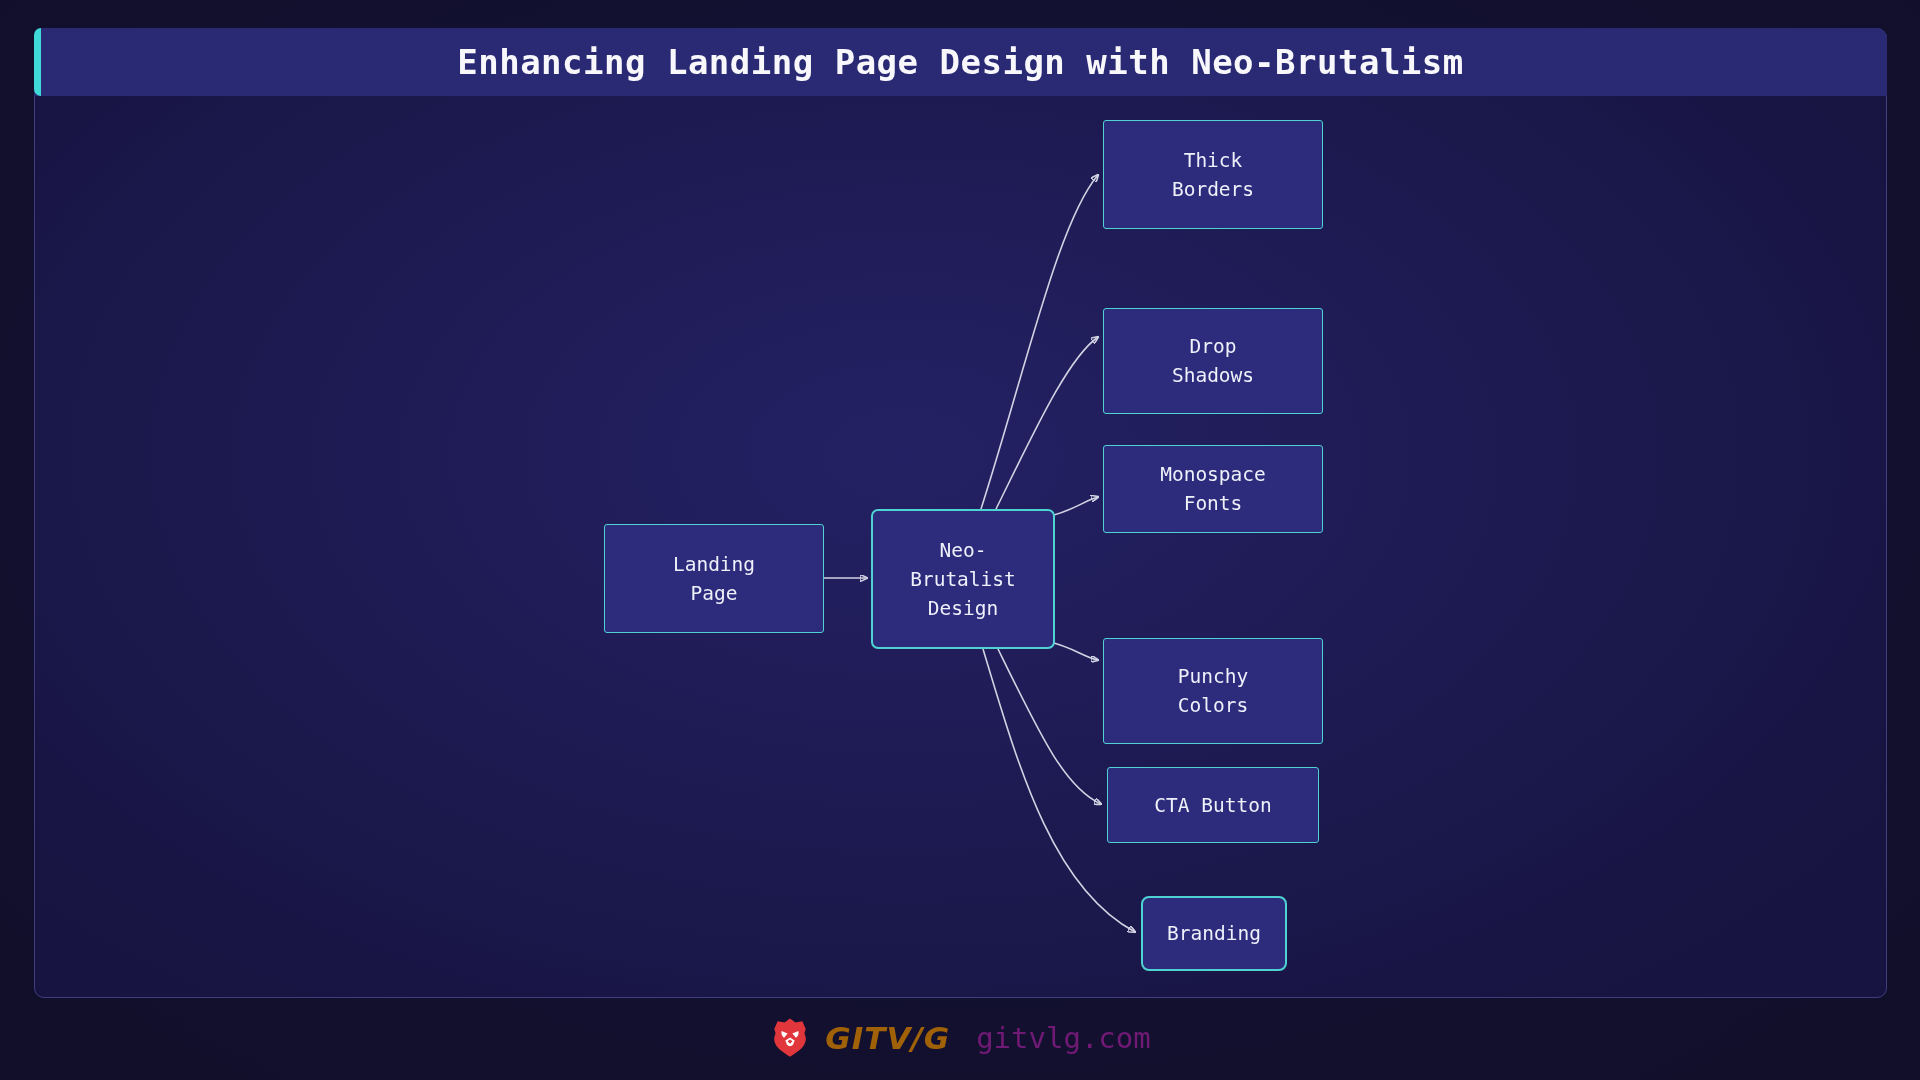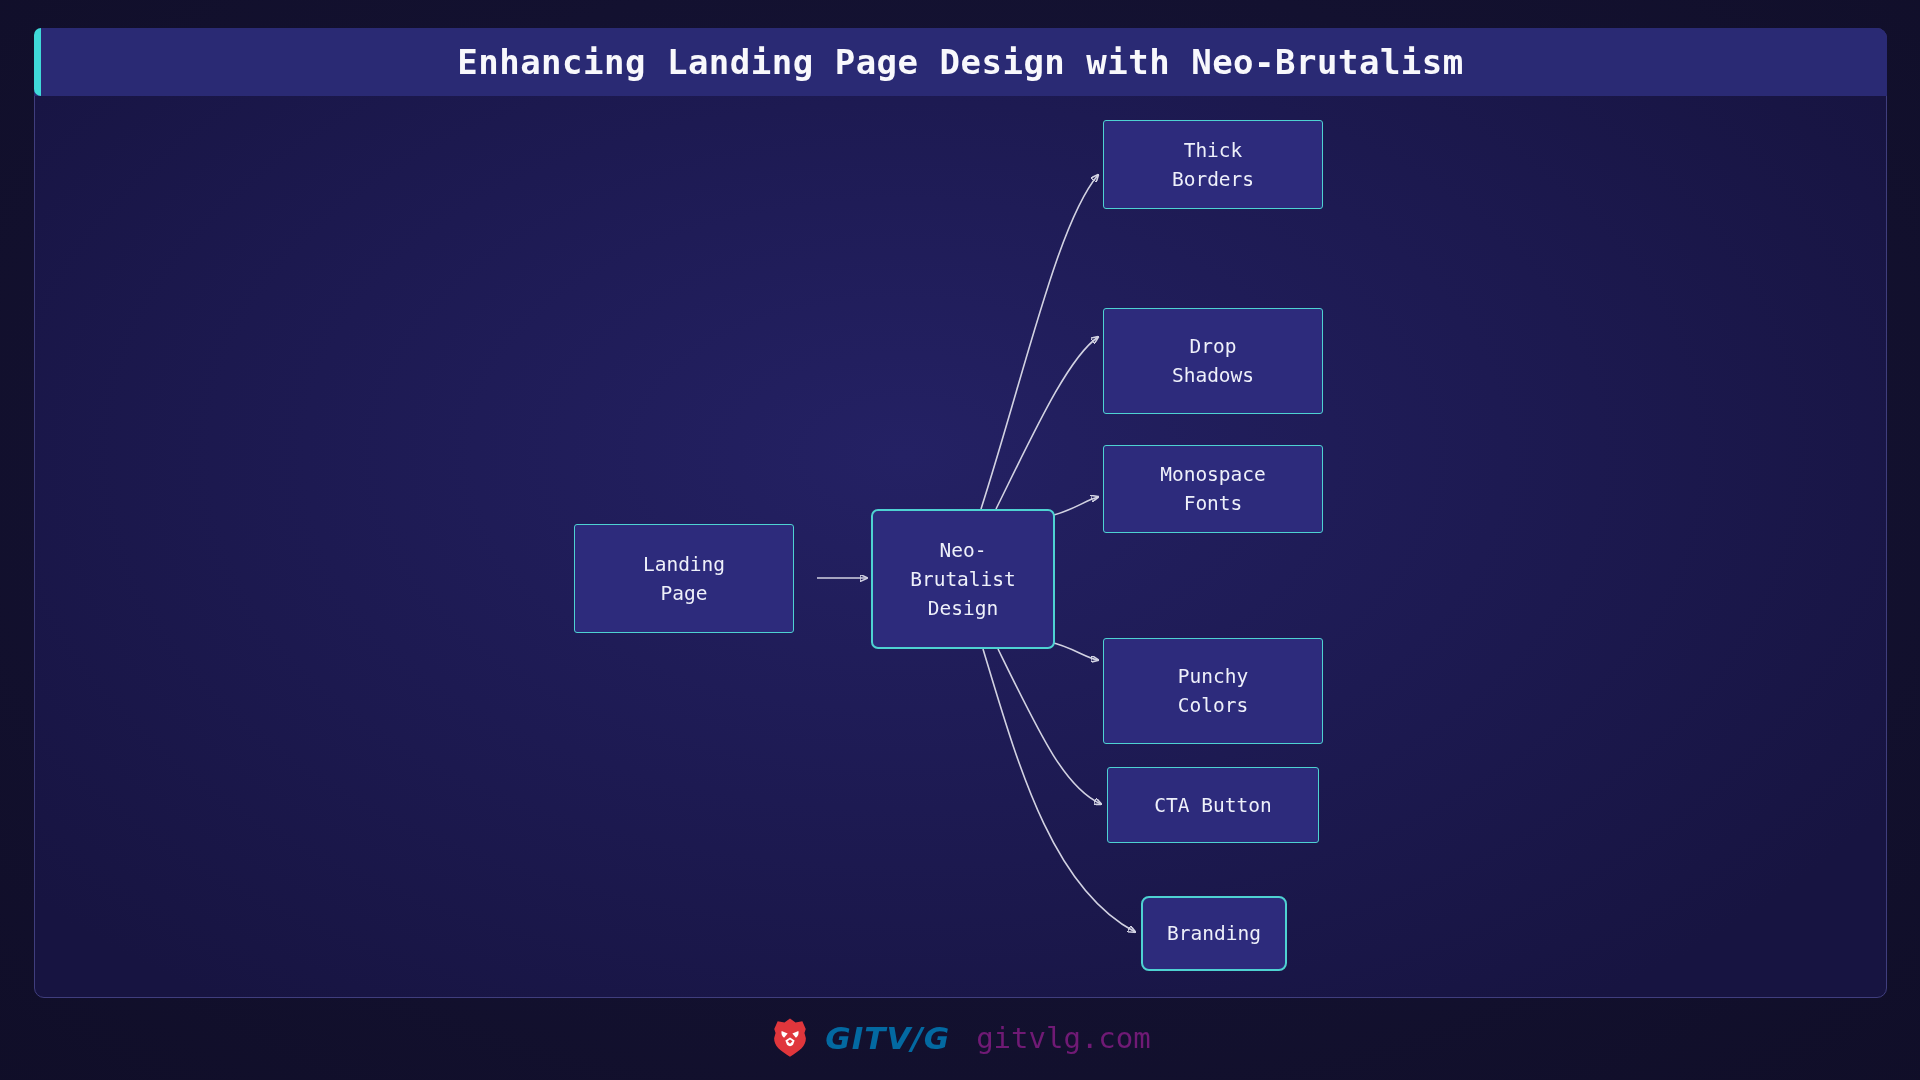--- a/index.html
+++ b/index.html
@@ -33,35 +33,35 @@
   svg.connectors{position:absolute;left:0;top:0;width:1920px;height:1080px;pointer-events:none;}
   svg.connectors path, svg.connectors line{stroke:#d2d2e2;stroke-width:1.6;fill:none;}
   
   .node{
     position:absolute;box-sizing:border-box;
     background:#2d2b7c;border:1.6px solid #4ed2d2;border-radius:3px;
     display:flex;align-items:center;justify-content:center;text-align:center;
     color:#eef0fa;font-size:19.5px;line-height:29px;white-space:pre-line;
     font-family:"DejaVu Sans Mono", monospace;
   }
-  .node-landing{left:574px;top:524px;width:220px;height:109px;}
+  .node-landing{left:604px;top:524px;width:220px;height:109px;}
   .node-hub{left:871px;top:509px;width:184px;height:140px;border-width:2px;border-radius:7px;}
-  .node-thick{left:1103px;top:120px;width:220px;height:89px;}
+  .node-thick{left:1103px;top:120px;width:220px;height:109px;}
   .node-drop{left:1103px;top:283px;width:220px;height:106px;margin-top:25px;}
   .node-mono{left:1103px;top:445px;width:220px;height:88px;}
   .node-punchy{left:1103px;top:638px;width:220px;height:106px;}
   .node-cta{left:1107px;top:767px;width:212px;height:76px;}
   .node-branding{left:1141px;top:896px;width:146px;height:75px;border-width:2px;border-radius:8px;}
   
   .footer{
     position:absolute;left:0;top:1008px;width:1920px;height:60px;
     display:flex;align-items:center;justify-content:center;gap:14px;
   }
   .brand-text{
-    color:#0369a1;font-size:31px;font-weight:bold;font-style:italic;
+    color:#a16207;font-size:31px;font-weight:bold;font-style:italic;
     font-family:"DejaVu Sans", sans-serif;letter-spacing:1px;
   }
   .domain-text{
     color:#701a75;font-size:29px;margin-left:12px;
     font-family:"DejaVu Sans Mono", monospace;
   }
   .lion{width:42px;height:44px;display:block;}
 </style>
 </head>
 <body>

